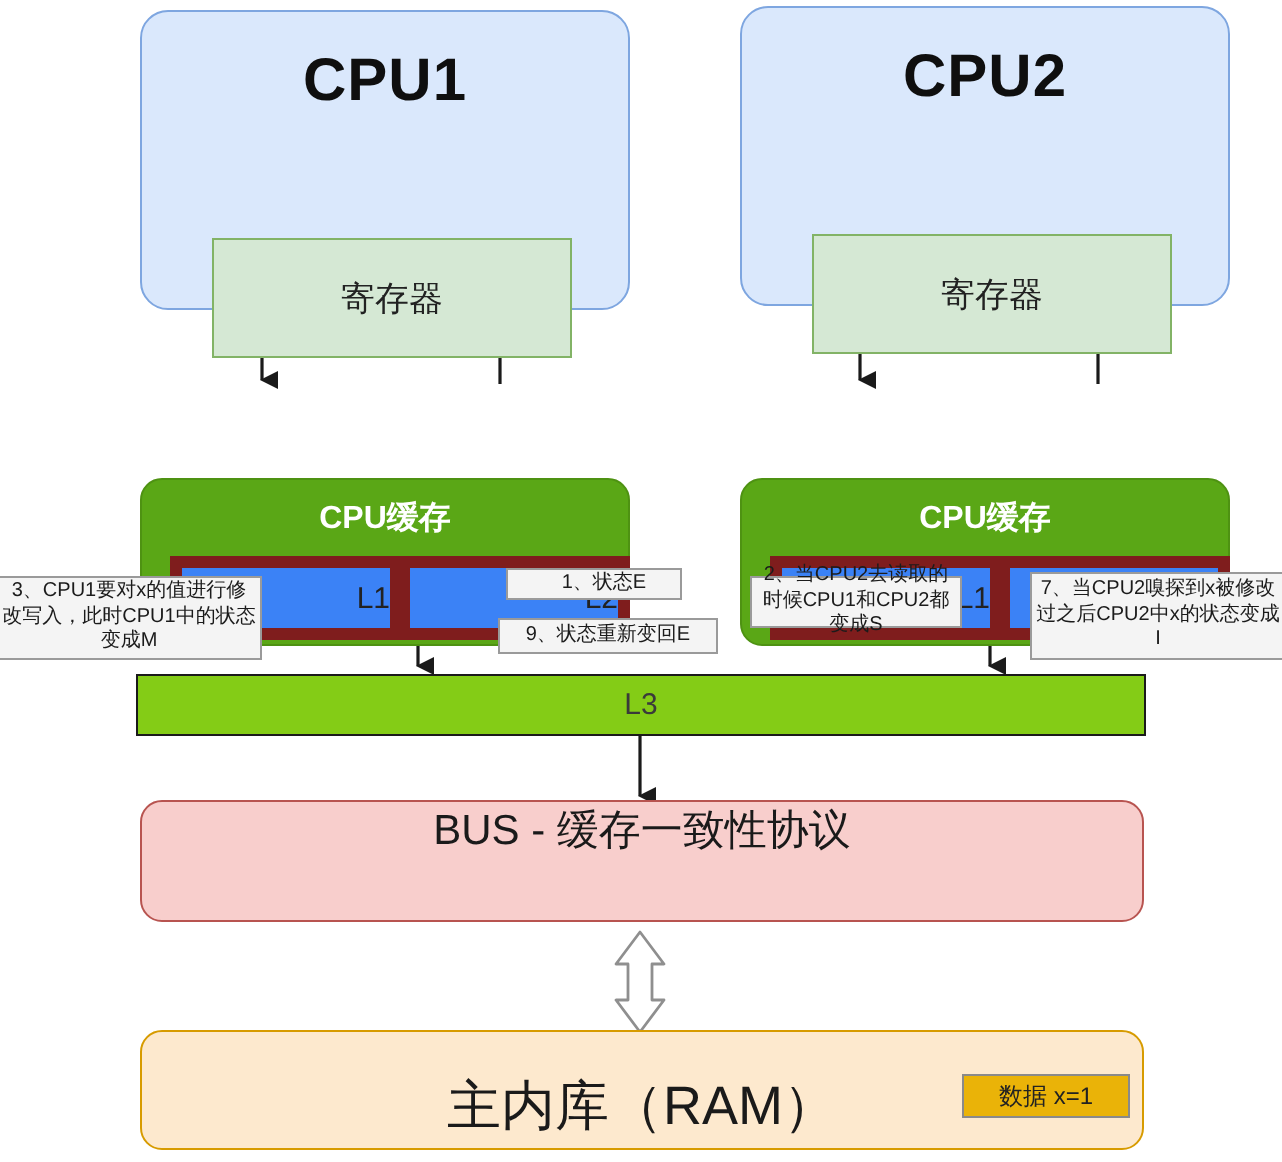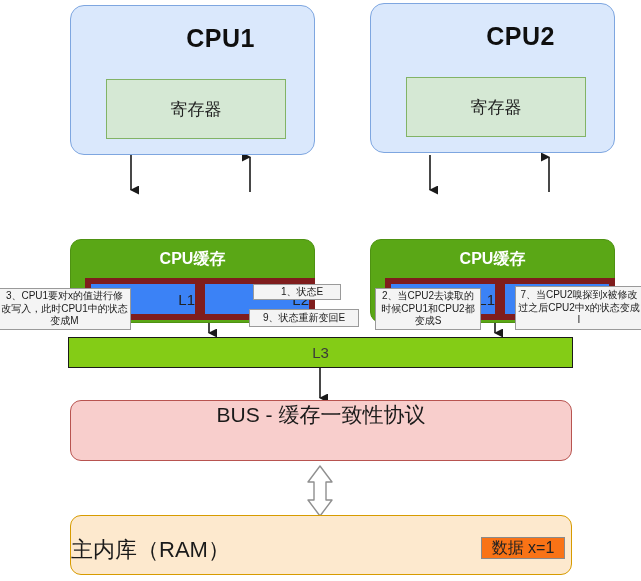--- a/index.html
+++ b/index.html
@@ -25,34 +25,34 @@
     background: #dae8fc;
     border: 1px solid #7ea6e0;
     border-radius: 14px;
   }
   .cpu-title {
     position: absolute;
     top: 18px;
     left: 0;
     width: 100%;
     text-align: center;
-    font-size: 25px;
+    font-size: 30px;
     font-weight: bold;
     color: #0f0f0f;
     letter-spacing: 0.5px;
-    margin-left: 28px;
   }
   .register-box {
     background: #d5e8d4;
     border: 1px solid #82b366;
     display: flex;
     align-items: center;
     justify-content: center;
     font-size: 17px;
     color: #222;
+    margin-top: 40px;
   }
 
   
   .cache-box {
     background: #5aa716;
     border: 1px solid #4e9212;
     border-radius: 11px;
     margin-top: 40px;
   }
   .cache-title {
@@ -104,29 +104,29 @@
   .ram-box {
     background: #fde9ce;
     border: 1px solid #d79b00;
     border-radius: 11px;
   }
   .ram-title {
     position: absolute;
     top: 19px;
     left: 0;
     width: 100%;
-    text-align: left;
-    font-size: 22px;
+    text-align: center;
+    font-size: 27px;
     color: #1a1a1a;
   }
   .data-badge {
     position: absolute;
-    background: #f97316;
+    background: #eab308;
     border: 1px solid #8a8a8a;
-    font-size: 16px;
+    font-size: 12px;
     color: #222;
     display: flex;
     align-items: center;
     justify-content: center;
     white-space: nowrap;
   }
 
   
   .note {
     background: #f4f4f4;
@@ -239,21 +239,21 @@
   </div>
 
   <div class="abs note" style="left:253px; top:284px; width:88px; height:16px;padding-left:12px;">
     <span>1、状态E</span>
   </div>
 
   <div class="abs note" style="left:249px; top:309px; width:110px; height:18px;">
     <span>9、状态重新变回E</span>
   </div>
 
-  <div class="abs note" style="left:375px; top:288px; width:106px; height:42px;">
+  <div class="abs note" style="left:375px; top:288px; width:106px; height:26px;">
     <span>2、当CPU2去读取的时候CPU1和CPU2都变成S</span>
   </div>
 
   <div class="abs note" style="left:515px; top:286px; width:128px; height:44px;">
     <span>7、当CPU2嗅探到x被修改过之后CPU2中x的状态变成I</span>
   </div>
 
   <div class="abs l3-box" style="left:68px; top:337px; width:505px; height:31px;">
     <span>L3</span>
   </div>

